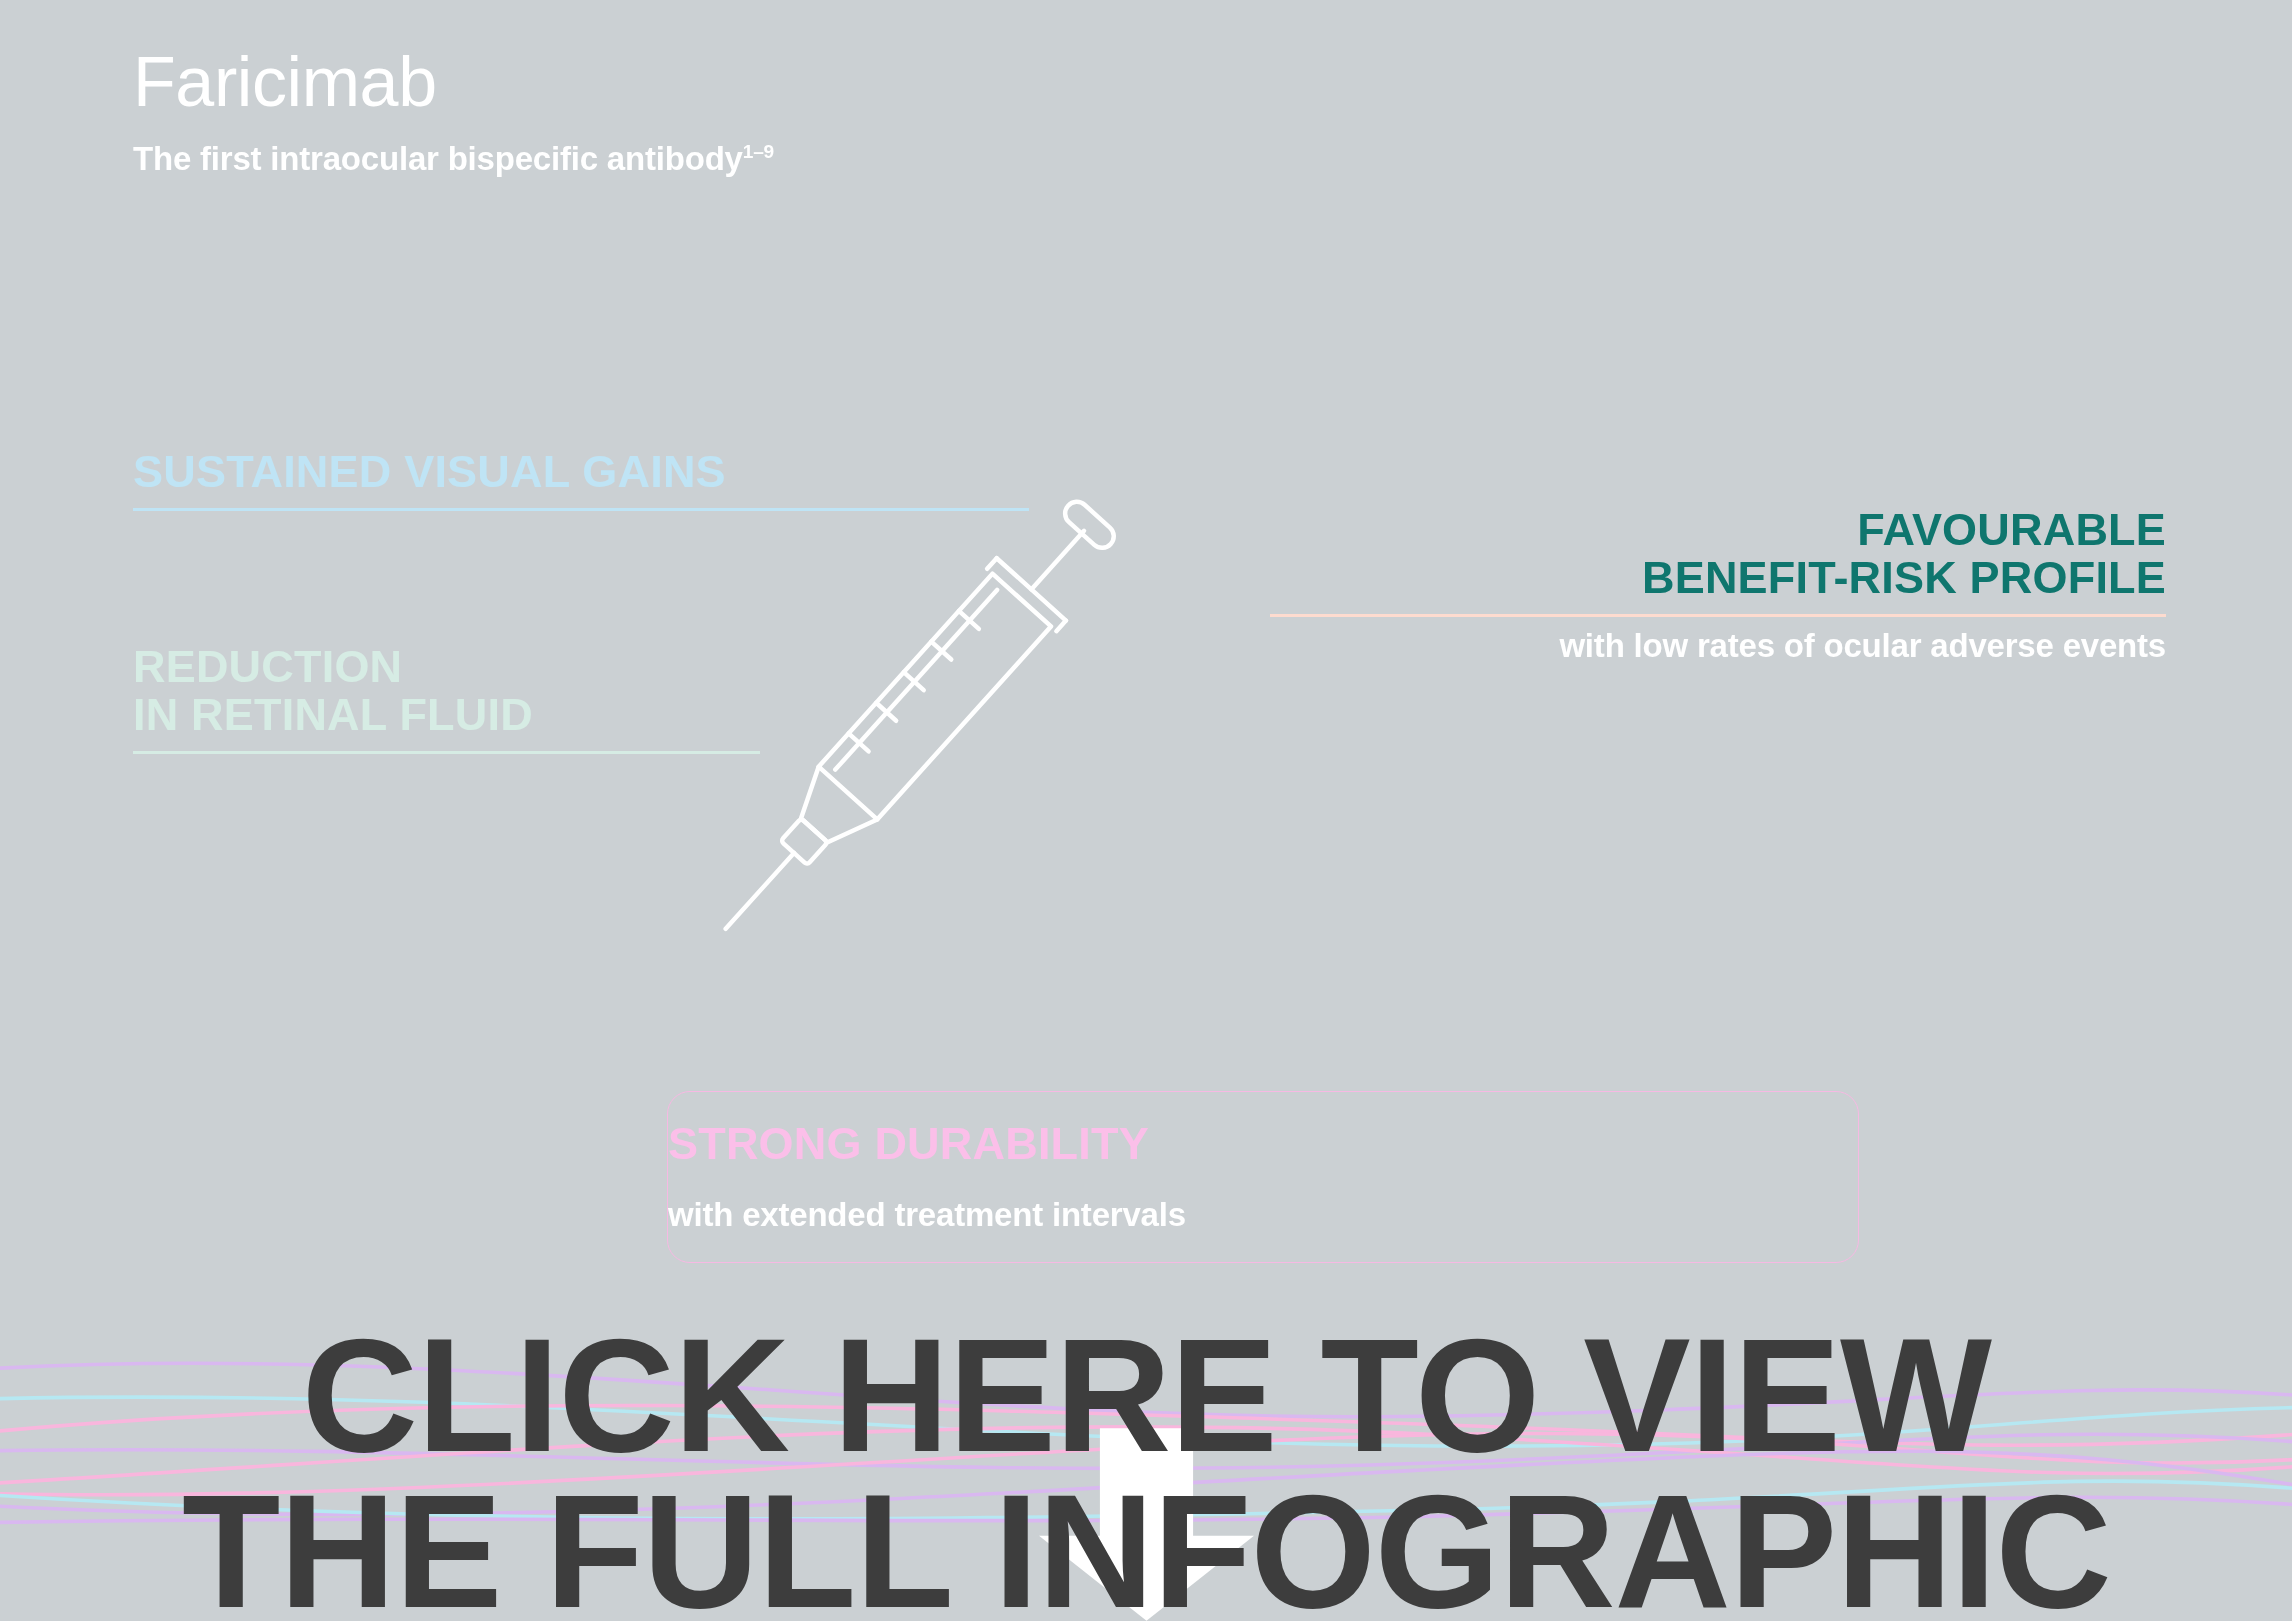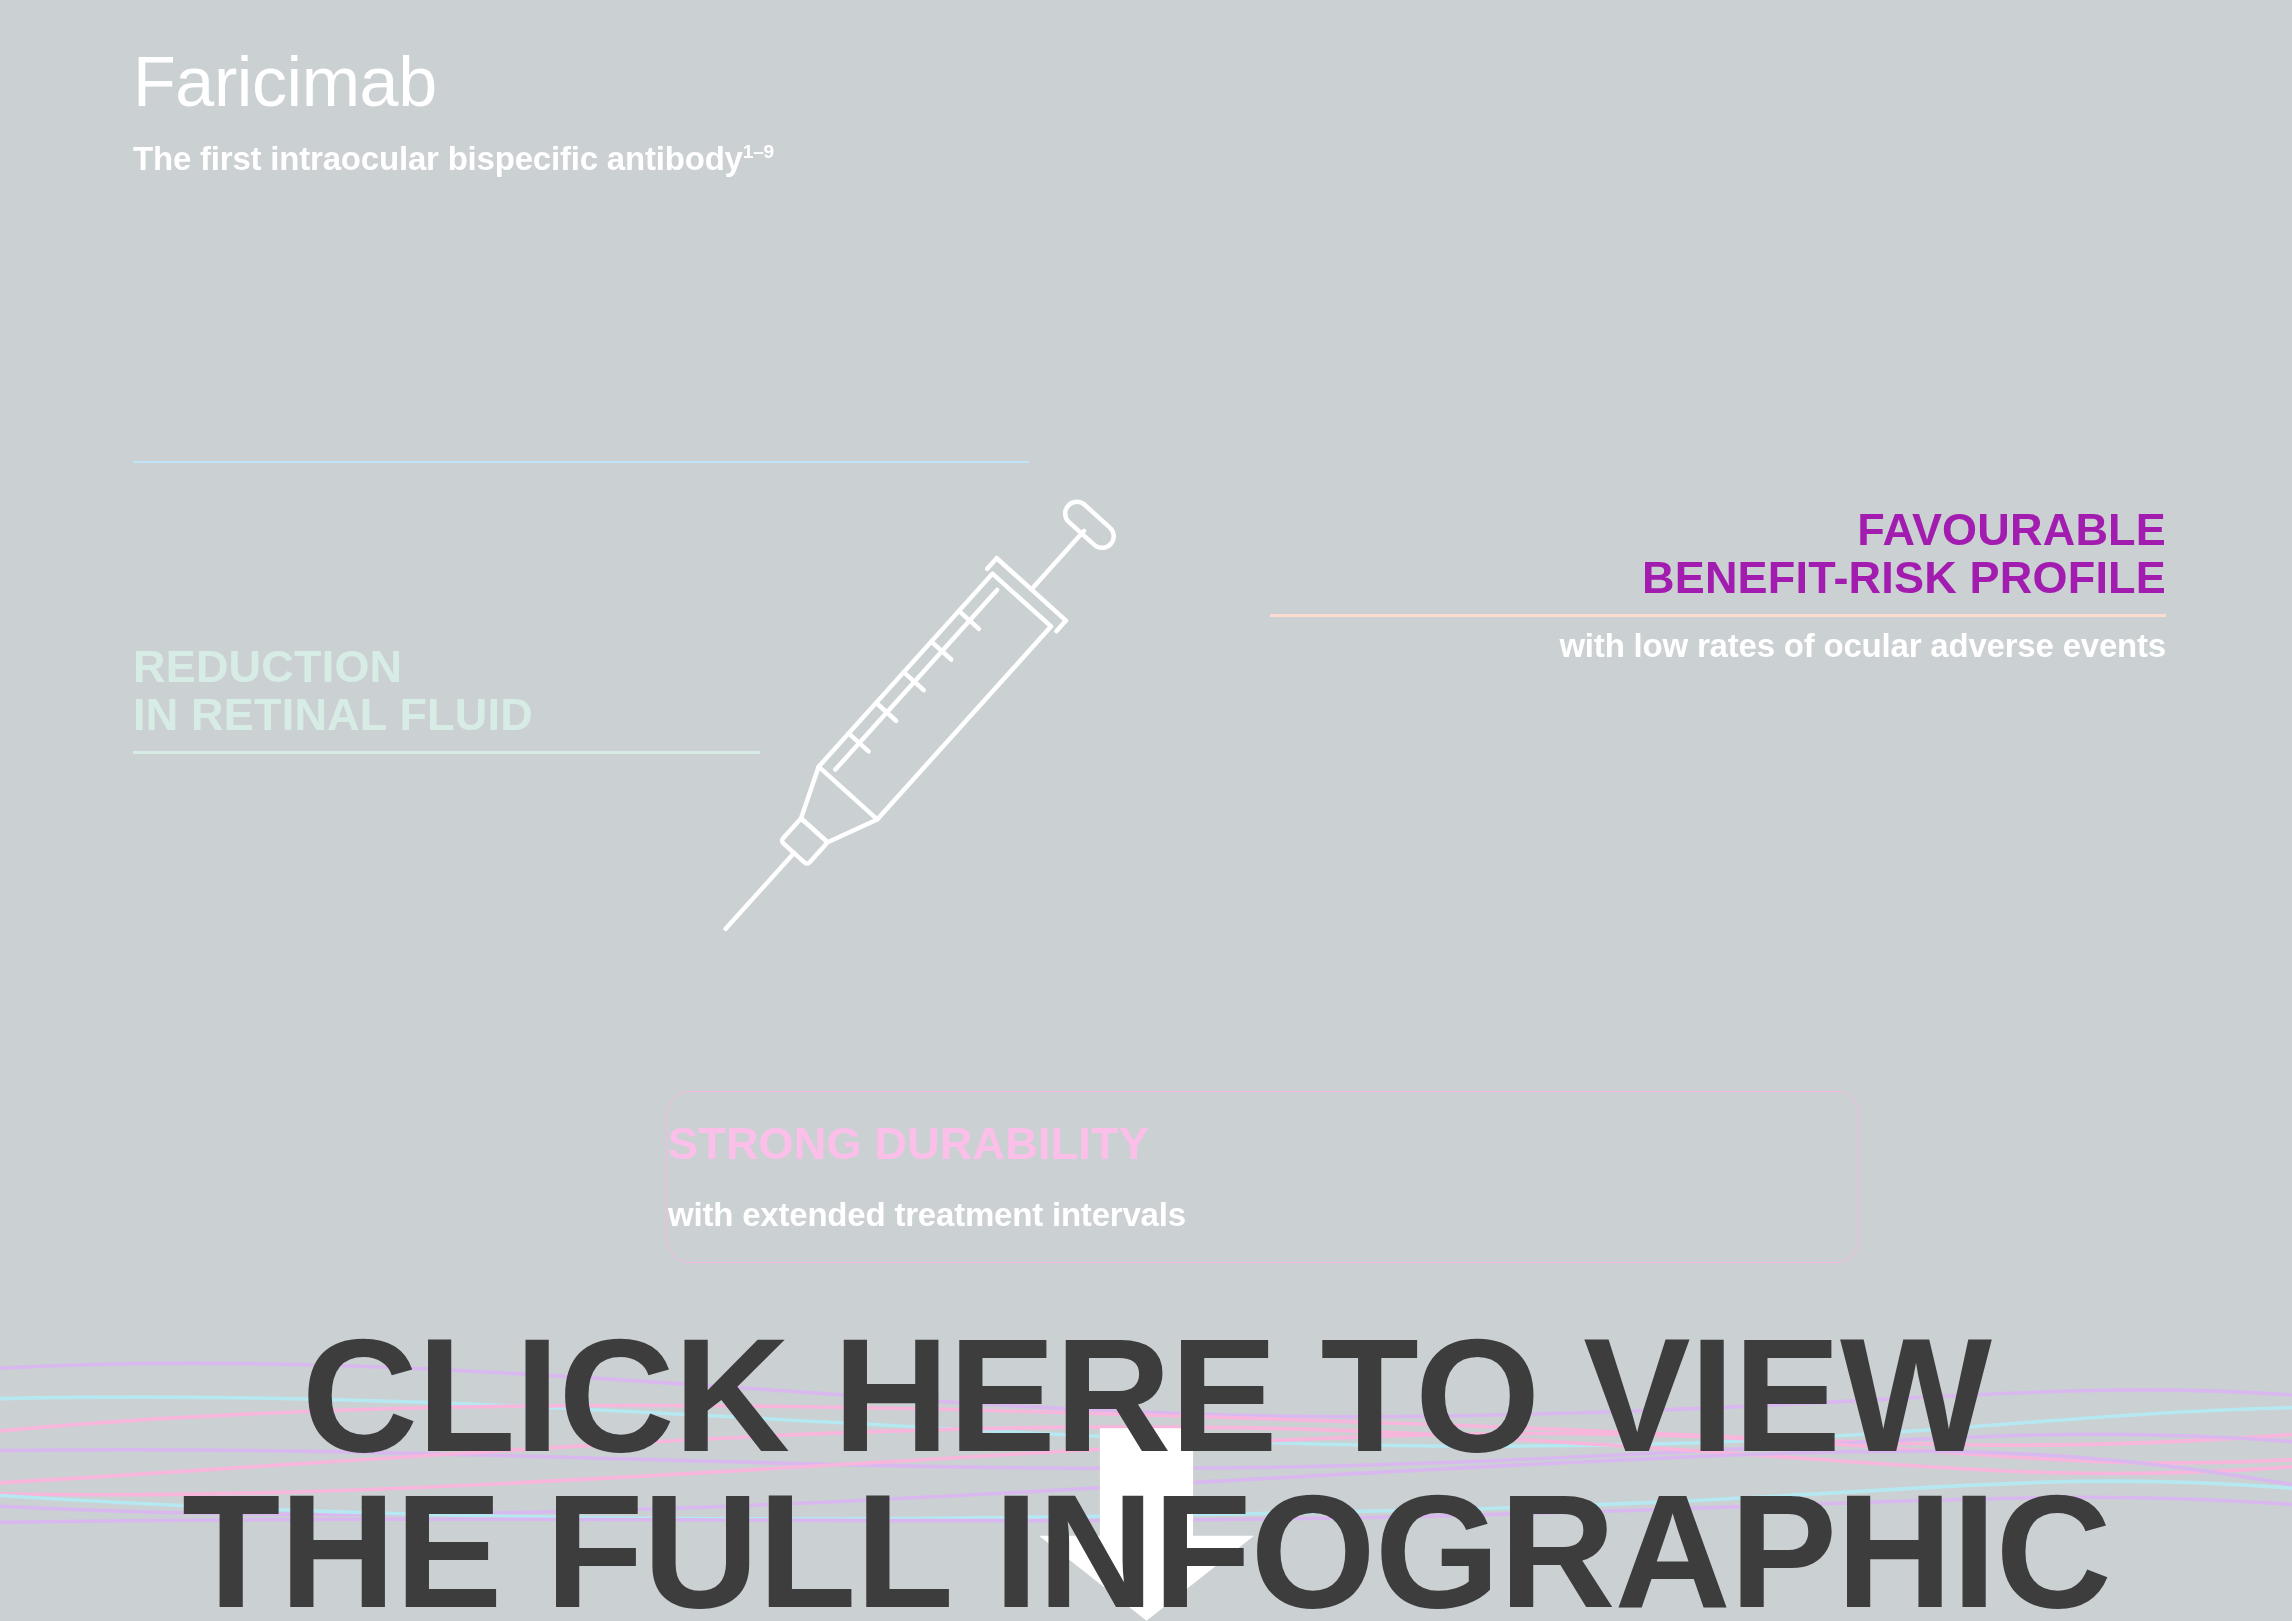--- a/index.html
+++ b/index.html
@@ -45,21 +45,21 @@
 
   #claim-visual-gains { left:133px; top:448px; width:896px; }
   #claim-visual-gains .claim-heading { color:#bfe4f5; }
   #claim-visual-gains .claim-rule { background:#bfe4f5; }
 
   #claim-retinal-fluid { left:133px; top:643px; width:627px; }
   #claim-retinal-fluid .claim-heading { color:#d6ece4; }
   #claim-retinal-fluid .claim-rule { background:#d6ece4; }
 
   #claim-benefit-risk { right:127px; top:506px; width:896px; text-align:right; }
-  #claim-benefit-risk .claim-heading { color:#a21caf; }
+  #claim-benefit-risk .claim-heading { color:#0f766e; }
   #claim-benefit-risk .claim-rule { background:#fddbcf; }
 
   #claim-real-world { right:127px; top:766px; width:896px; text-align:right; }
   #claim-real-world .claim-heading { color:#eec8f5; }
   #claim-real-world .claim-rule { background:#eec8f5; }
 
   
   #claim-durability {
     position:absolute; left:667px; top:1091px; width:1192px; height:172px;
     border:1.8px solid #f7b9e3; border-radius:23px;
@@ -126,20 +126,21 @@
         <path d="M348 456 L372 512 L412 512 L436 456"></path>
 
         <rect x="372" y="512" width="40" height="34" rx="4"></rect>
 
         <line x1="392" y1="546" x2="392" y2="660"></line>
       </g>
     </svg>
   </div>
 
   <div class="claim" id="claim-visual-gains">
+    <div class="claim-heading">SUSTAINED VISUAL GAINS</div>
     <hr class="claim-rule">
   </div>
 
   <div class="claim" id="claim-retinal-fluid">
     <div class="claim-heading">REDUCTION
 IN RETINAL FLUID</div>
     <hr class="claim-rule">
   </div>
 
   <div class="claim" id="claim-benefit-risk">

